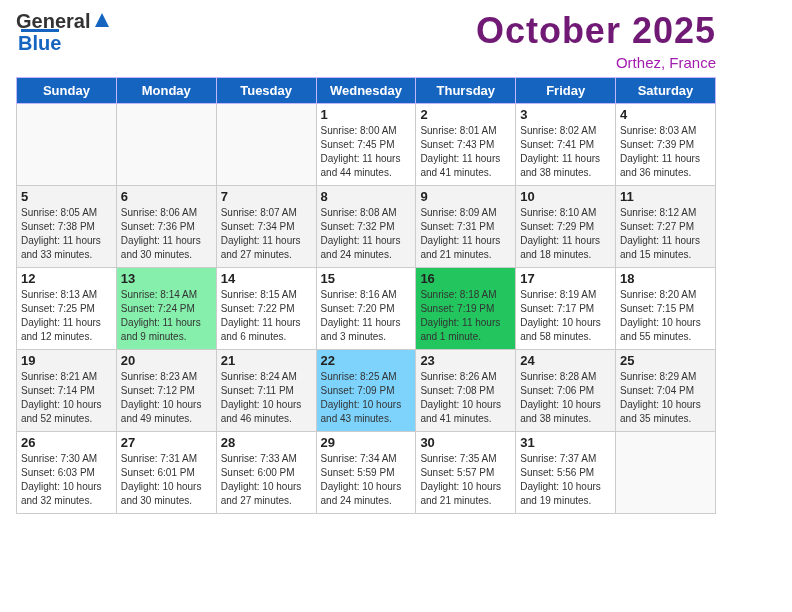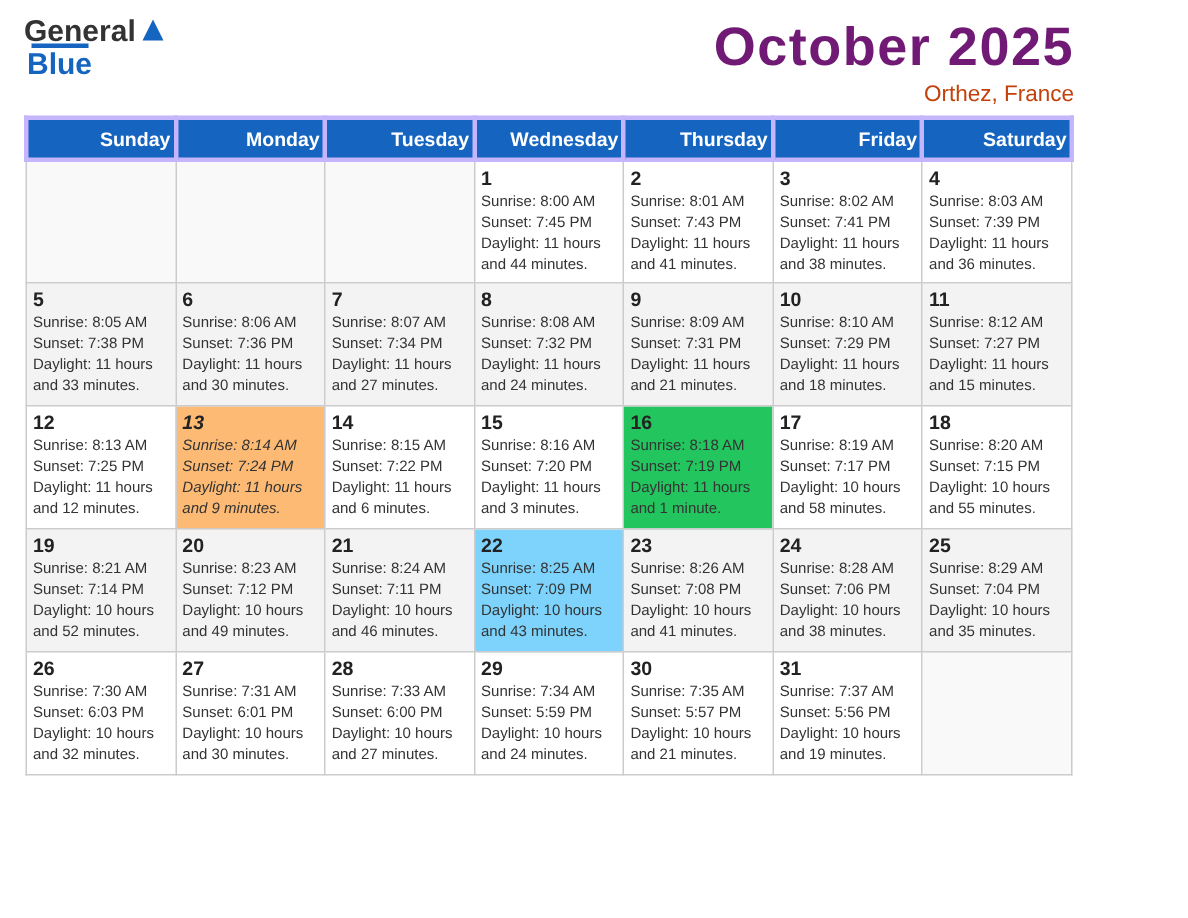--- a/index.html
+++ b/index.html
@@ -31,36 +31,36 @@
       text-align: right;
     }
     .title-month {
       font-size: 36px;
       font-weight: bold;
       color: #701a75;
       letter-spacing: 1px;
     }
     .title-location {
       font-size: 15px;
-      color: #c2410c;
+      color: #a21caf;
       margin-top: 2px;
     }
     .calendar-table {
       width: 100%;
       border-collapse: collapse;
       table-layout: fixed;
     }
     .calendar-table th {
       background: #1565c0;
       color: #fff;
-      text-align: right;
+      text-align: center;
       font-size: 13px;
       font-weight: bold;
       padding: 5px 2px;
-      border: 3px solid #c4b5fd;
+      border: 1px solid #c4b5fd;
     }
     .calendar-table td {
       border: 1px solid #ccc;
       vertical-align: top;
       padding: 3px 4px;
       font-size: 10.5px;
       color: #222;
       height: 82px;
     }
     .day-number {
@@ -173,21 +173,21 @@
           <td style="background: rgb(243, 243, 243);">
             <div class="day-number">11</div>
             <div class="day-info">Sunrise: 8:12 AM<br>Sunset: 7:27 PM<br>Daylight: 11 hours<br>and 15 minutes.</div>
           </td>
         </tr>
         <tr>
           <td style="background: rgb(255, 255, 255);">
             <div class="day-number">12</div>
             <div class="day-info">Sunrise: 8:13 AM<br>Sunset: 7:25 PM<br>Daylight: 11 hours<br>and 12 minutes.</div>
           </td>
-          <td style="background: #fdba74; font-style: italic;">
+          <td style="background: #86efac;">
             <div class="day-number">13</div>
             <div class="day-info">Sunrise: 8:14 AM<br>Sunset: 7:24 PM<br>Daylight: 11 hours<br>and 9 minutes.</div>
           </td>
           <td style="background: rgb(255, 255, 255); margin-left: 44px;">
             <div class="day-number">14</div>
             <div class="day-info">Sunrise: 8:15 AM<br>Sunset: 7:22 PM<br>Daylight: 11 hours<br>and 6 minutes.</div>
           </td>
           <td style="background: rgb(255, 255, 255);">
             <div class="day-number">15</div>
             <div class="day-info">Sunrise: 8:16 AM<br>Sunset: 7:20 PM<br>Daylight: 11 hours<br>and 3 minutes.</div>

